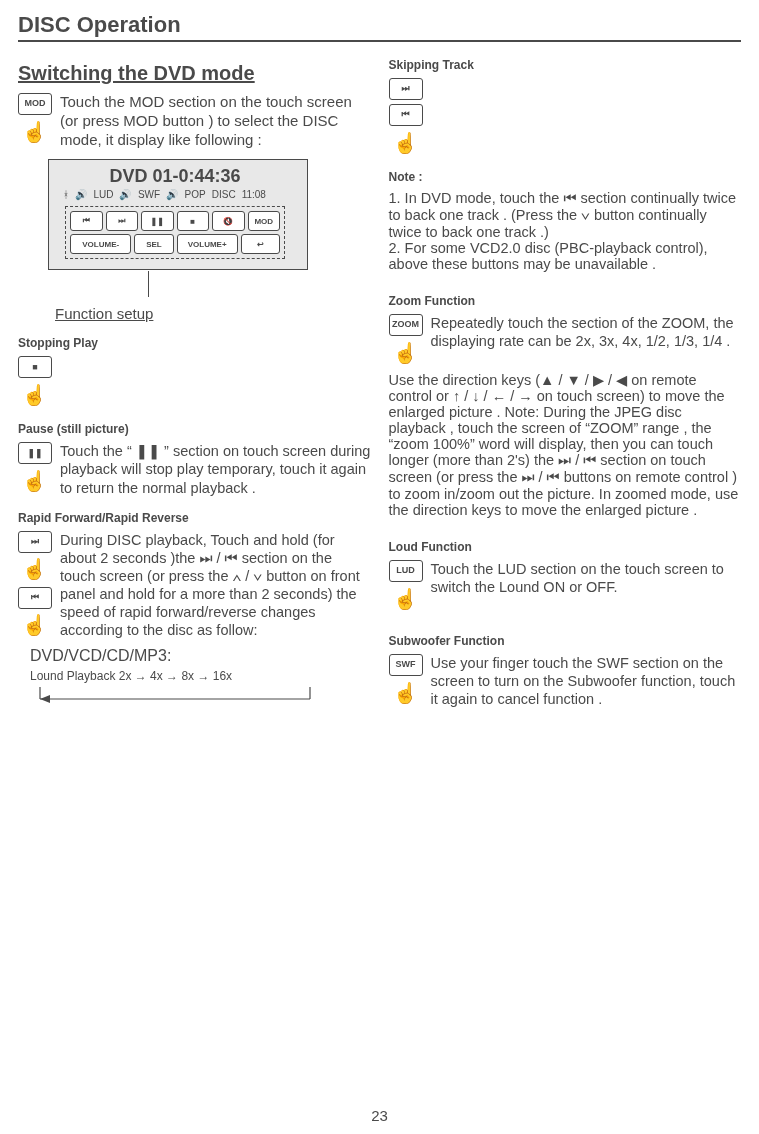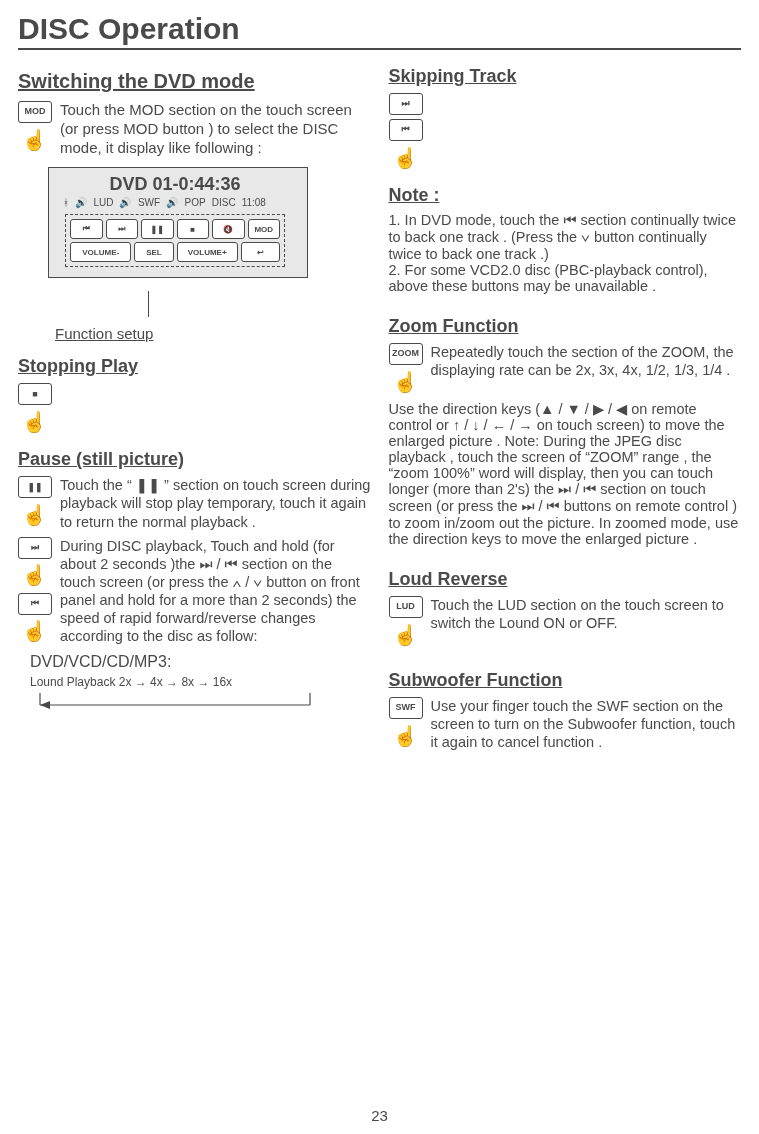--- a/index.html
+++ b/index.html
@@ -6,39 +6,38 @@
   body {
     width: 759px;
     height: 1134px;
     background: #fff;
     font-family: Arial, Helvetica, sans-serif;
     color: #4a4a4a;
     padding: 12px 18px 0 18px;
     position: relative;
   }
   .page-title {
-    font-size: 30px;
+    font-size: 22px;
     font-weight: bold;
     border-bottom: 2px solid #4a4a4a;
     padding-bottom: 2px;
     margin-bottom: 10px;
   }
   .columns { display: flex; gap: 18px; }
   .col { flex: 1 1 0; }
   h2.section {
     font-size: 20px;
     font-weight: bold;
     text-decoration: underline;
     margin: 10px 0 8px 0;
   }
   h3.subhead {
-    font-size: 18px;
+    font-size: 12px;
     font-weight: bold;
     margin: 14px 0 6px 0;
-    text-decoration: underline;
   }
   .block { display: flex; align-items: flex-start; gap: 8px; line-height: 1.25; margin-bottom: 6px; }
   .icon-stack { display: flex; flex-direction: column; gap: 4px; flex-shrink: 0; }
   .ibox {
     width: 34px; height: 22px;
     border: 1.5px solid #4a4a4a;
     border-radius: 3px;
     display: flex; align-items: center; justify-content: center;
     font-size: 9px; font-weight: bold;
     background: #fff;
@@ -49,21 +48,21 @@
     font-size: 20px;
   }
   .body-text { font-size: 15px; }
   .body-text.small { font-size: 14.5px; }
   .func-setup { font-size: 15px; text-decoration: underline; margin-top: 8px; margin-left: 37px; }
   .func-setup-sub { font-size: 13px; text-decoration: underline; margin-bottom: 4px; }
   .display-box {
     width: 260px;
     background: #e8e8e8;
     border: 1.5px solid #4a4a4a;
-    margin: 10px 0 13px 30px;
+    margin: 10px 0 1px 30px;
     padding: 6px 14px 10px 8px;
   }
   .display-title { font-size: 18px; font-weight: bold; text-align: center; }
   .display-status { font-size: 10px; display: flex; gap: 6px; justify-content: flex-start; align-items: center; margin: 2px 0 6px 6px; }
   .btn-grid {
     border: 1.5px dashed #4a4a4a;
     padding: 4px;
     width: 220px;
     margin: 0 auto;
   }
@@ -155,20 +154,21 @@
 
     <h3 class="subhead">Pause (still picture)</h3>
     <div class="block">
       <div class="icon-stack">
         <div class="ibox">❚❚</div>
         <div class="ihand">☝</div>
       </div>
       <div class="body-text small">Touch the “ ❚❚ ” section on touch screen during playback will stop play temporary, touch it again to return the normal playback .</div>
     </div>
 
+    <h3 class="subhead">Rapid Forward/Rapid Reverse</h3>
     <div class="block">
       <div class="icon-stack">
         <div class="ibox">⏭</div>
         <div class="ihand">☝</div>
         <div class="ibox">⏮</div>
         <div class="ihand">☝</div>
       </div>
       <div class="body-text small">During DISC playback, Touch and hold (for about 2 seconds )the ⏭ / ⏮  section on the touch screen (or press the  ∧ / ∨  button on front panel and hold for a more than 2 seconds) the speed of rapid forward/reverse changes according to the disc as follow:</div>
     </div>
 
@@ -201,21 +201,21 @@
     <h3 class="subhead" style="margin-top:22px;">Zoom Function</h3>
     <div class="block">
       <div class="icon-stack">
         <div class="ibox">ZOOM</div>
         <div class="ihand">☝</div>
       </div>
       <div class="body-text small">Repeatedly touch the section of the ZOOM, the displaying rate can be 2x, 3x, 4x, 1/2, 1/3, 1/4 .</div>
     </div>
     <div class="body-text small">Use the direction keys (▲ / ▼ / ▶ / ◀  on remote control or  ↑ /  ↓ / ← / →  on touch screen) to move the enlarged picture . Note: During the JPEG disc playback , touch the screen of  “ZOOM” range , the “zoom 100%”  word will display, then you can touch longer (more than 2's) the ⏭ / ⏮  section on touch screen (or press the ⏭  / ⏮  buttons on remote control )  to zoom in/zoom out the picture. In zoomed mode, use the direction keys to move the enlarged picture .</div>
 
-    <h3 class="subhead" style="margin-top:22px;">Loud Reverse</h3>
+    <h3 class="subhead" style="margin-top:22px;">Loud Function</h3>
     <div class="block">
       <div class="icon-stack">
         <div class="ibox">LUD</div>
         <div class="ihand">☝</div>
       </div>
       <div class="body-text small">Touch the LUD section on the touch screen to switch the Lound ON or OFF.</div>
     </div>
 
     <h3 class="subhead" style="margin-top:22px;">Subwoofer Function</h3>
     <div class="block">

